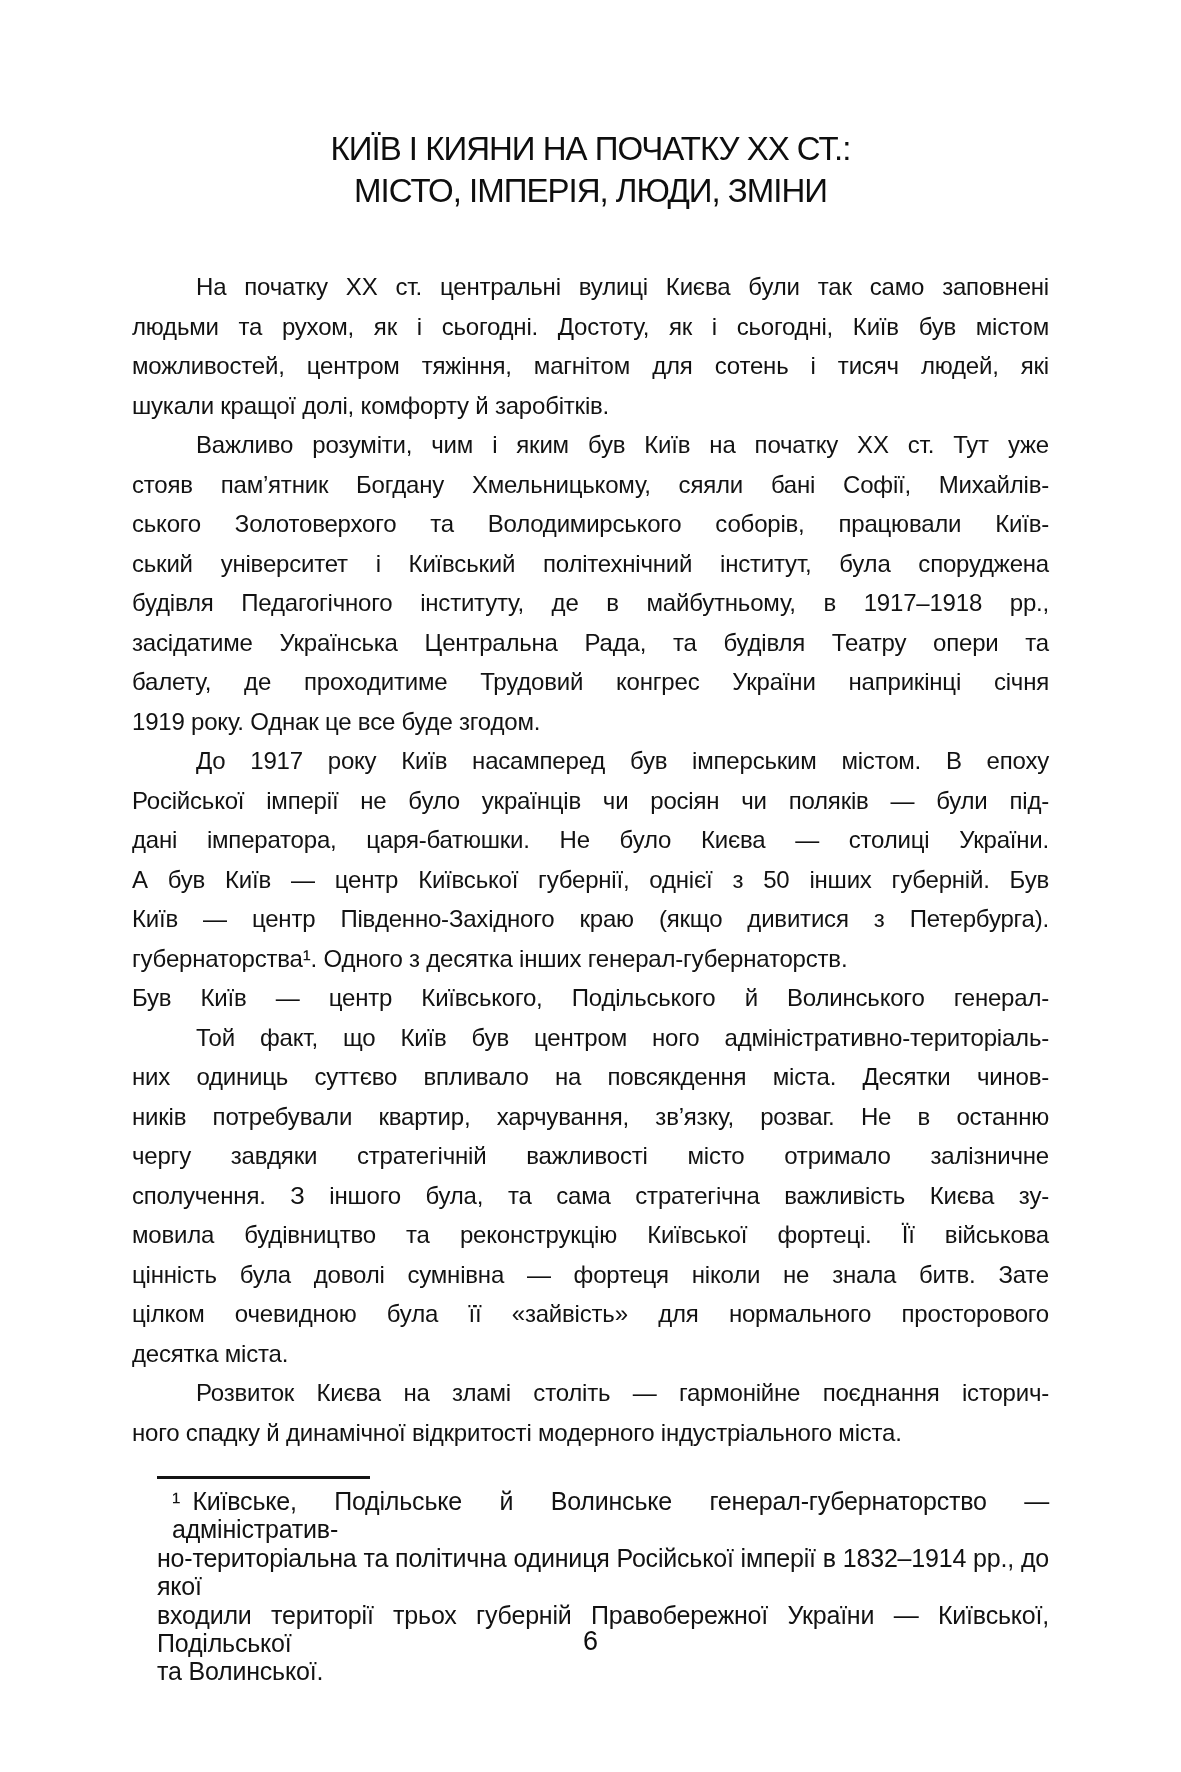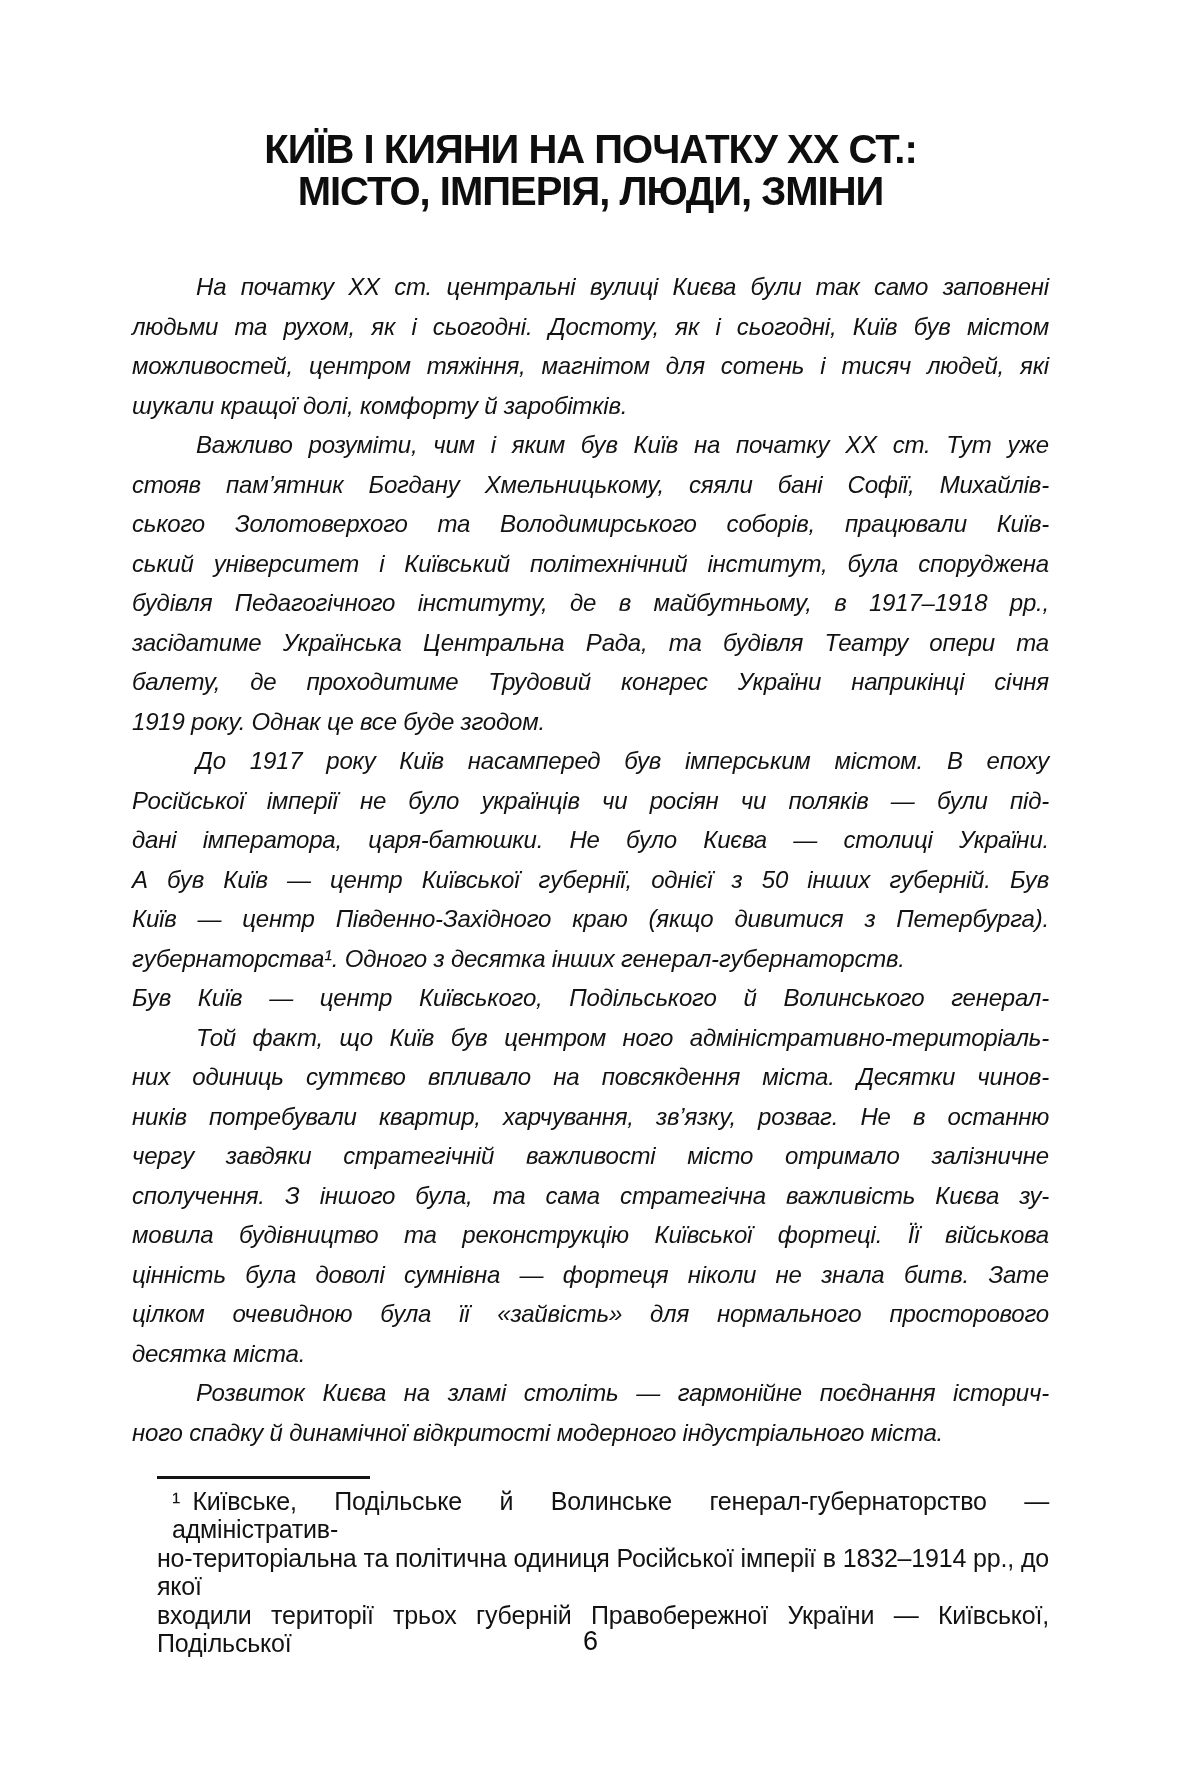--- a/index.html
+++ b/index.html
@@ -15,33 +15,33 @@
     font-family: "Liberation Sans", "DejaVu Sans", sans-serif;
     color: #121212;
     overflow: hidden;
   }
   .title {
     position: absolute;
     left: 132px;
     top: 128px;
     width: 917px;
     text-align: center;
-    font-weight: bold;
-    font-size: 40px;
+    font-weight: normal;
+    font-size: 33px;
     line-height: 42px;
     letter-spacing: -1px;
     color: #0e0e0e;
   }
   .body-text {
     position: absolute;
     left: 132px;
     top: 267px;
     width: 917px;
   }
-  .para { margin: 0; padding: 0; font-style: italic; }
+  .para { margin: 0; padding: 0; }
   .line {
     font-size: 24px;
     line-height: 39.5px;
     letter-spacing: -0.2px;
     text-align: justify;
     text-align-last: justify;
     white-space: normal;
   }
   .line.first { padding-left: 64px; }
   .line.last  { text-align-last: left; }
@@ -126,16 +126,17 @@
         <div class="line last">ного спадку й динамічної відкритості модерного індустріального міста.</div>
       </div>
     </div>
 
   <div class="fn-rule"></div>
 
   <div class="footnote">
       <div class="line first">¹ Київське, Подільське й Волинське генерал-губернаторство — адміністратив-</div>
       <div class="line">но-територіальна та політична одиниця Російської імперії в 1832–1914 рр., до якої</div>
       <div class="line">входили території трьох губерній Правобережної України — Київської, Подільської</div>
+      <div class="line last">та Волинської.</div>
     </div>
 
   <div class="page-number">6</div>
 </div>
 
 </body></html>

